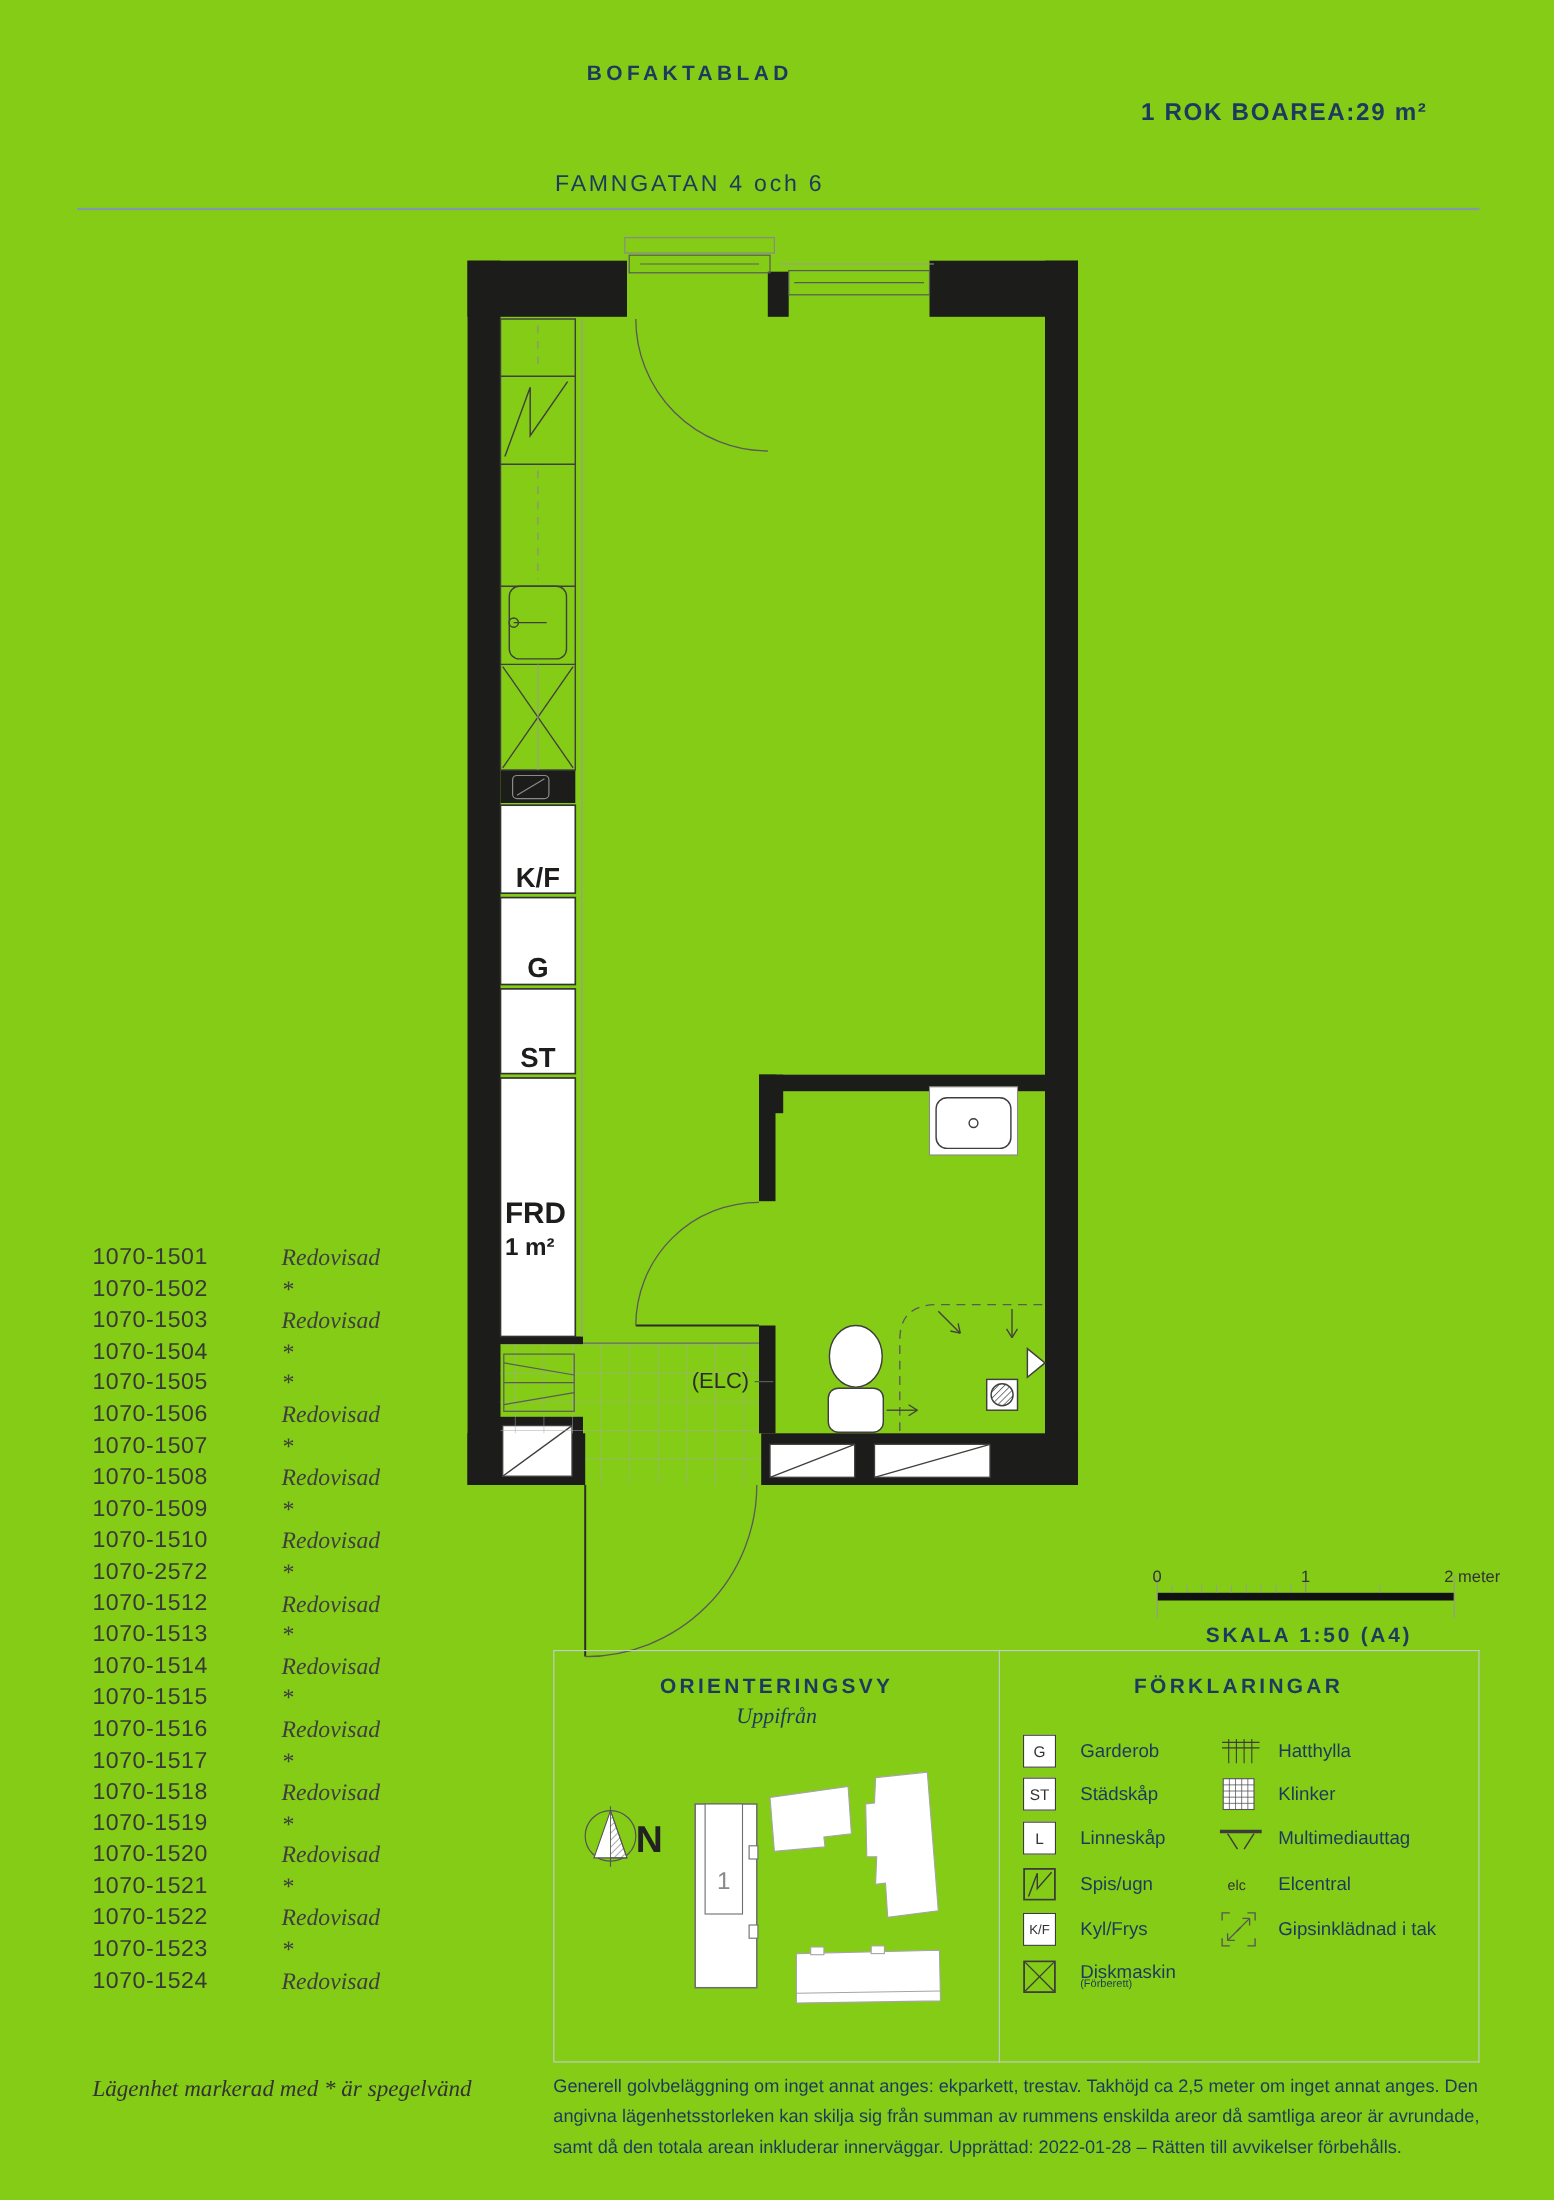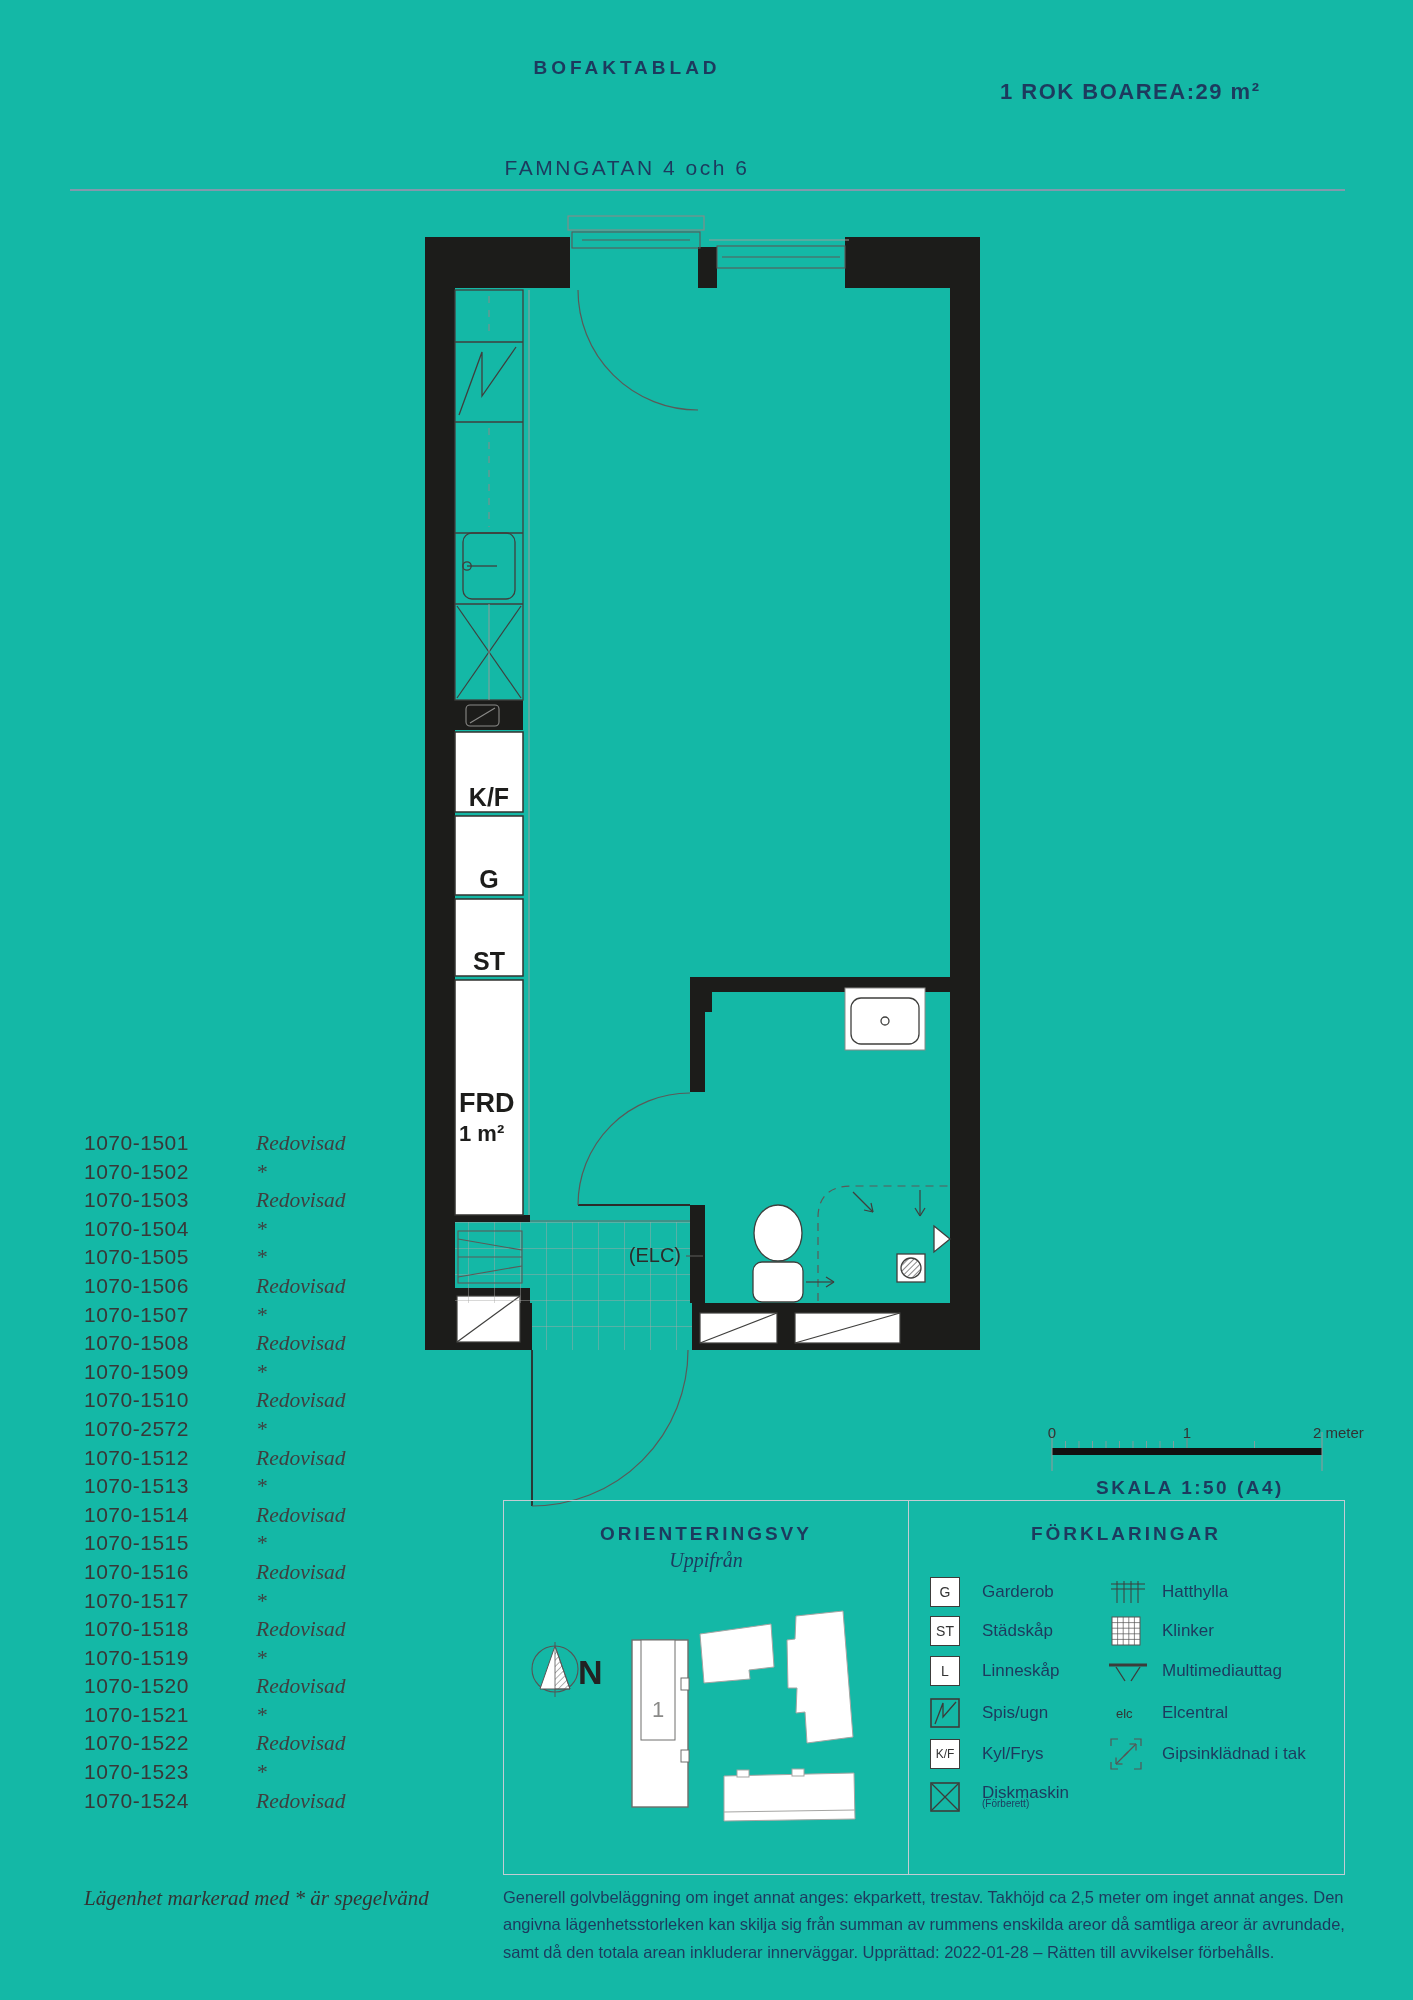--- a/index.html
+++ b/index.html
@@ -1,27 +1,27 @@
 <!DOCTYPE html>
 <html><head>
 <meta charset="utf-8">
 <style>
   html,body{margin:0;padding:0;background:#fff;}
-  .page{position:relative;width:1413px;height:2000px;background:#14b8a6;
+  .page{position:relative;width:1413px;height:2000px;background:#84cc16;
         font-family:"Liberation Sans",sans-serif;overflow:hidden;}
   .abs{position:absolute;}
 
   
   .doc-type{left:0;top:57px;width:1254px;text-align:center;font-size:19px;font-weight:bold;
             letter-spacing:4px;color:#1d3a5e;}
   .project-title{left:0;top:80px;width:1254px;text-align:center;font-size:47px;
             font-family:"Liberation Serif",serif;font-style:italic;color:#1d3a5e;}
   .address{left:0;top:156px;width:1254px;text-align:center;font-size:21px;font-weight:normal;
             letter-spacing:2.5px;color:#1d3a5e;}
-  .area-info{left:1000px;top:79px;width:335px;text-align:left;font-size:22px;font-weight:bold;
+  .area-info{left:1000px;top:89px;width:335px;text-align:center;font-size:22px;font-weight:bold;
             letter-spacing:1.5px;color:#1d3a5e;}
   .header-divider{left:70px;top:189px;width:1275px;height:0;border-top:2px solid #8299ad;}
 
   
   .apt-list{left:84px;top:1129px;width:300px;}
   .apt-row{position:relative;height:28.6px;line-height:28.6px;}
   .apt-id{display:inline-block;font-size:21px;color:#383838;letter-spacing:0.5px;}
   .apt-status{position:absolute;left:172px;top:0;font-family:"Liberation Serif",serif;
             font-style:italic;font-size:21.5px;color:#3f3f3f;}
 

